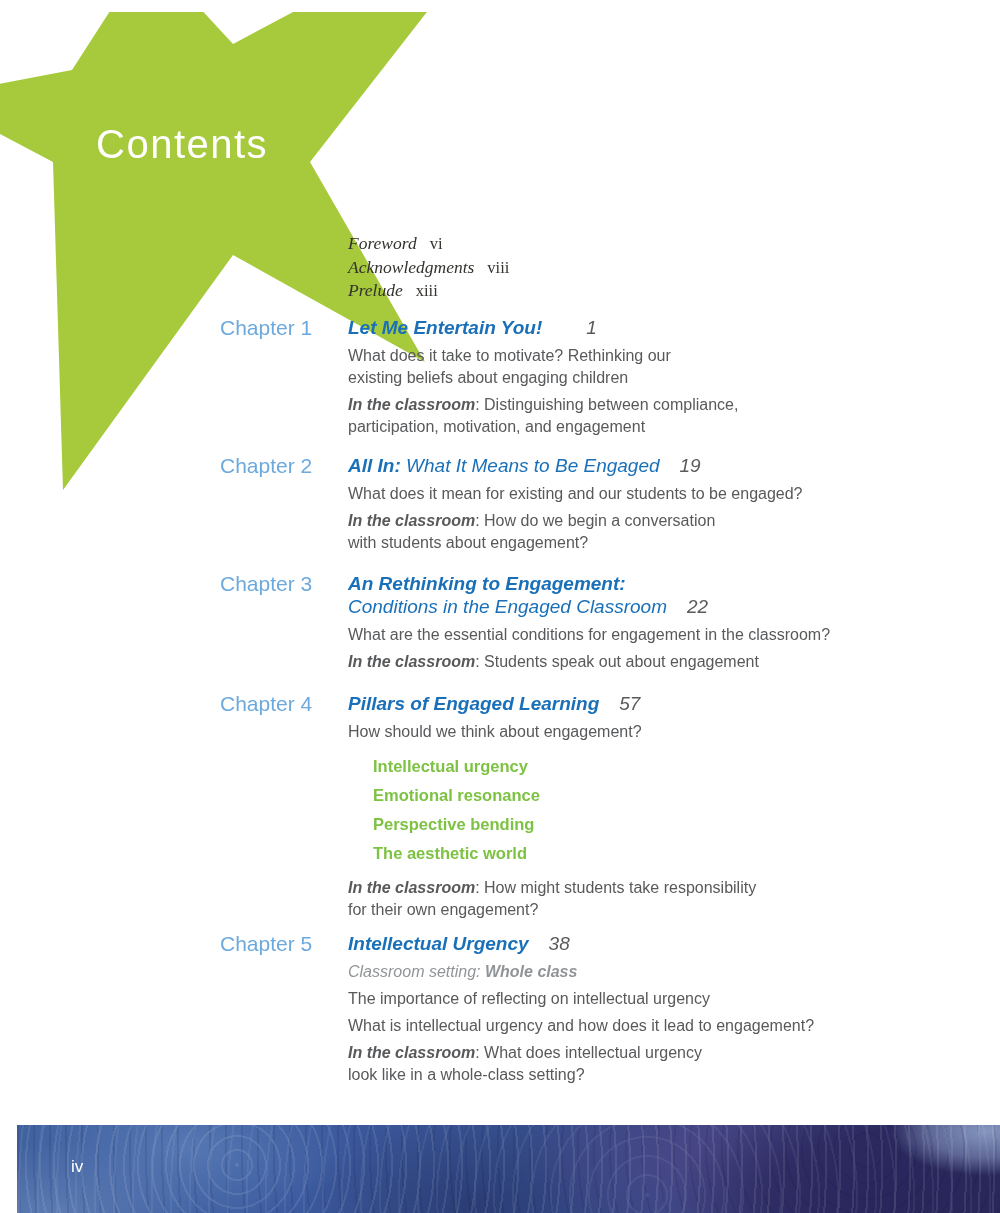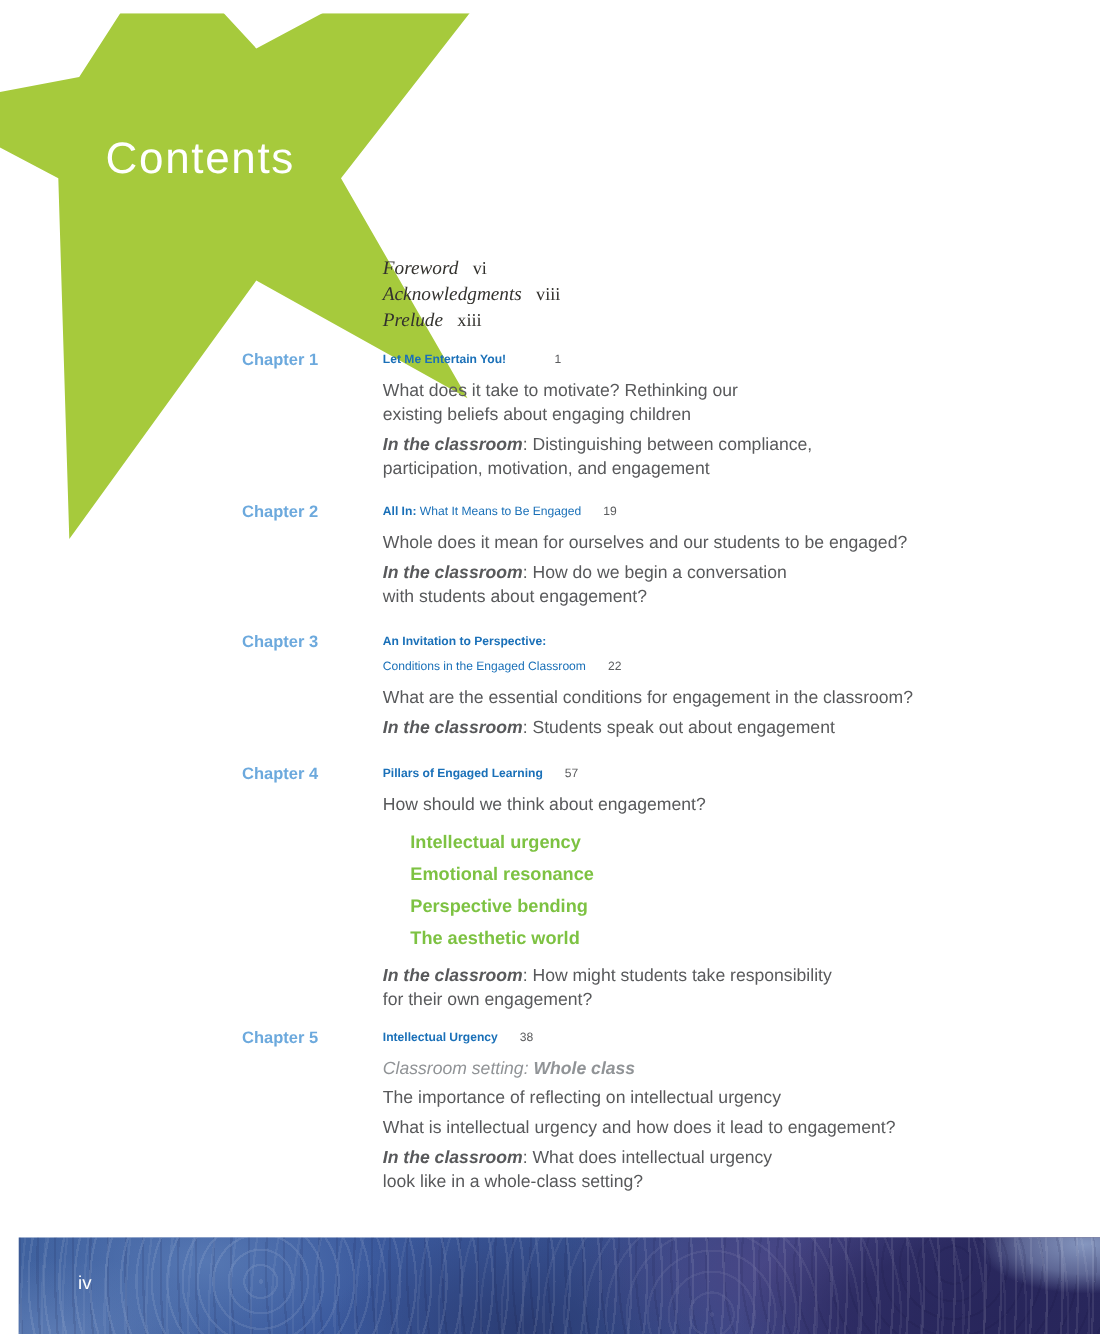--- a/index.html
+++ b/index.html
@@ -24,25 +24,25 @@
   .star-svg polygon{fill:var(--star-green);}
   .contents-title{
     position:absolute;left:96px;top:110px;
     font-size:40px;font-weight:400;letter-spacing:1.5px;color:#ffffff;
   }
   .front-matter{position:absolute;left:348px;top:220px;}
   .fm-row{font-family:"Liberation Serif", serif;font-style:italic;font-size:17.5px;
     line-height:23.5px;color:var(--ink);}
   .fm-num{font-style:normal;margin-left:13px;font-size:16.5px;text-align:center;}
   .chapter{position:absolute;left:220px;display:flex;}
-  .ch-label{width:128px;flex:none;font-weight:bold;font-size:15px;line-height:23px;
+  .ch-label{width:128px;flex:none;font-weight:normal;font-size:21px;line-height:23px;
     color:var(--label-blue);}
   .ch-body{width:562px;}
-  .ch-title{font-size:11px;font-weight:bold;line-height:23px;color:var(--title-blue);
-    margin:0 0 6px 0;}
+  .ch-title{font-size:19px;font-weight:bold;line-height:23px;color:var(--title-blue);
+    margin:0 0 6px 0;font-style:italic;}
   .t-reg{font-weight:normal;}
   .pre{white-space:pre-line;}
   .pg{font-weight:normal;color:var(--page-gray);margin-left:20px;}
   .pg-wide{margin-left:44px;}
   .body-text{font-size:16px;line-height:22px;color:var(--body-gray);margin:0 0 5px 0;}
   .itc-lead{font-weight:bold;font-style:italic;}
   .setting{font-size:16px;line-height:22px;color:var(--setting-gray);font-style:italic;
     margin:3px 0 5px 0;}
   .setting-value{font-weight:bold;}
   .subtopics{list-style:none;margin:9px 0 9px 0;padding:0 0 0 25px;}
@@ -93,30 +93,30 @@
 existing beliefs about engaging children</span></p>
       <p class="body-text"><span class="itc-lead">In the classroom</span><span class="pre">: Distinguishing between compliance,
 participation, motivation, and engagement</span></p>
     </div>
   </div>
 
   <div class="chapter" style="top:442px;">
     <div class="ch-label">Chapter 2</div>
     <div class="ch-body">
       <div class="ch-title"><span>All In:</span><span class="t-reg"> What It Means to Be Engaged</span><span class="pg">19</span></div>
-      <p class="body-text"><span class="pre">Whole does it mean for ourselves and our students to be engaged?</span></p>
+      <p class="body-text"><span class="pre">What does it mean for existing and our students to be engaged?</span></p>
       <p class="body-text"><span class="itc-lead">In the classroom</span><span class="pre">: How do we begin a conversation
 with students about engagement?</span></p>
     </div>
   </div>
 
   <div class="chapter" style="top:560px;">
     <div class="ch-label">Chapter 3</div>
     <div class="ch-body">
-      <div class="ch-title"><span>An Invitation to Perspective:</span><span class="t-reg pre">
+      <div class="ch-title"><span>An Rethinking to Engagement:</span><span class="t-reg pre">
 Conditions in the Engaged Classroom</span><span class="pg">22</span></div>
       <p class="body-text"><span class="pre">What are the essential conditions for engagement in the classroom?</span></p>
       <p class="body-text"><span class="itc-lead">In the classroom</span><span class="pre">: Students speak out about engagement</span></p>
     </div>
   </div>
 
   <div class="chapter" style="top:680px;">
     <div class="ch-label">Chapter 4</div>
     <div class="ch-body">
       <div class="ch-title"><span>Pillars of Engaged Learning</span><span class="pg">57</span></div>

